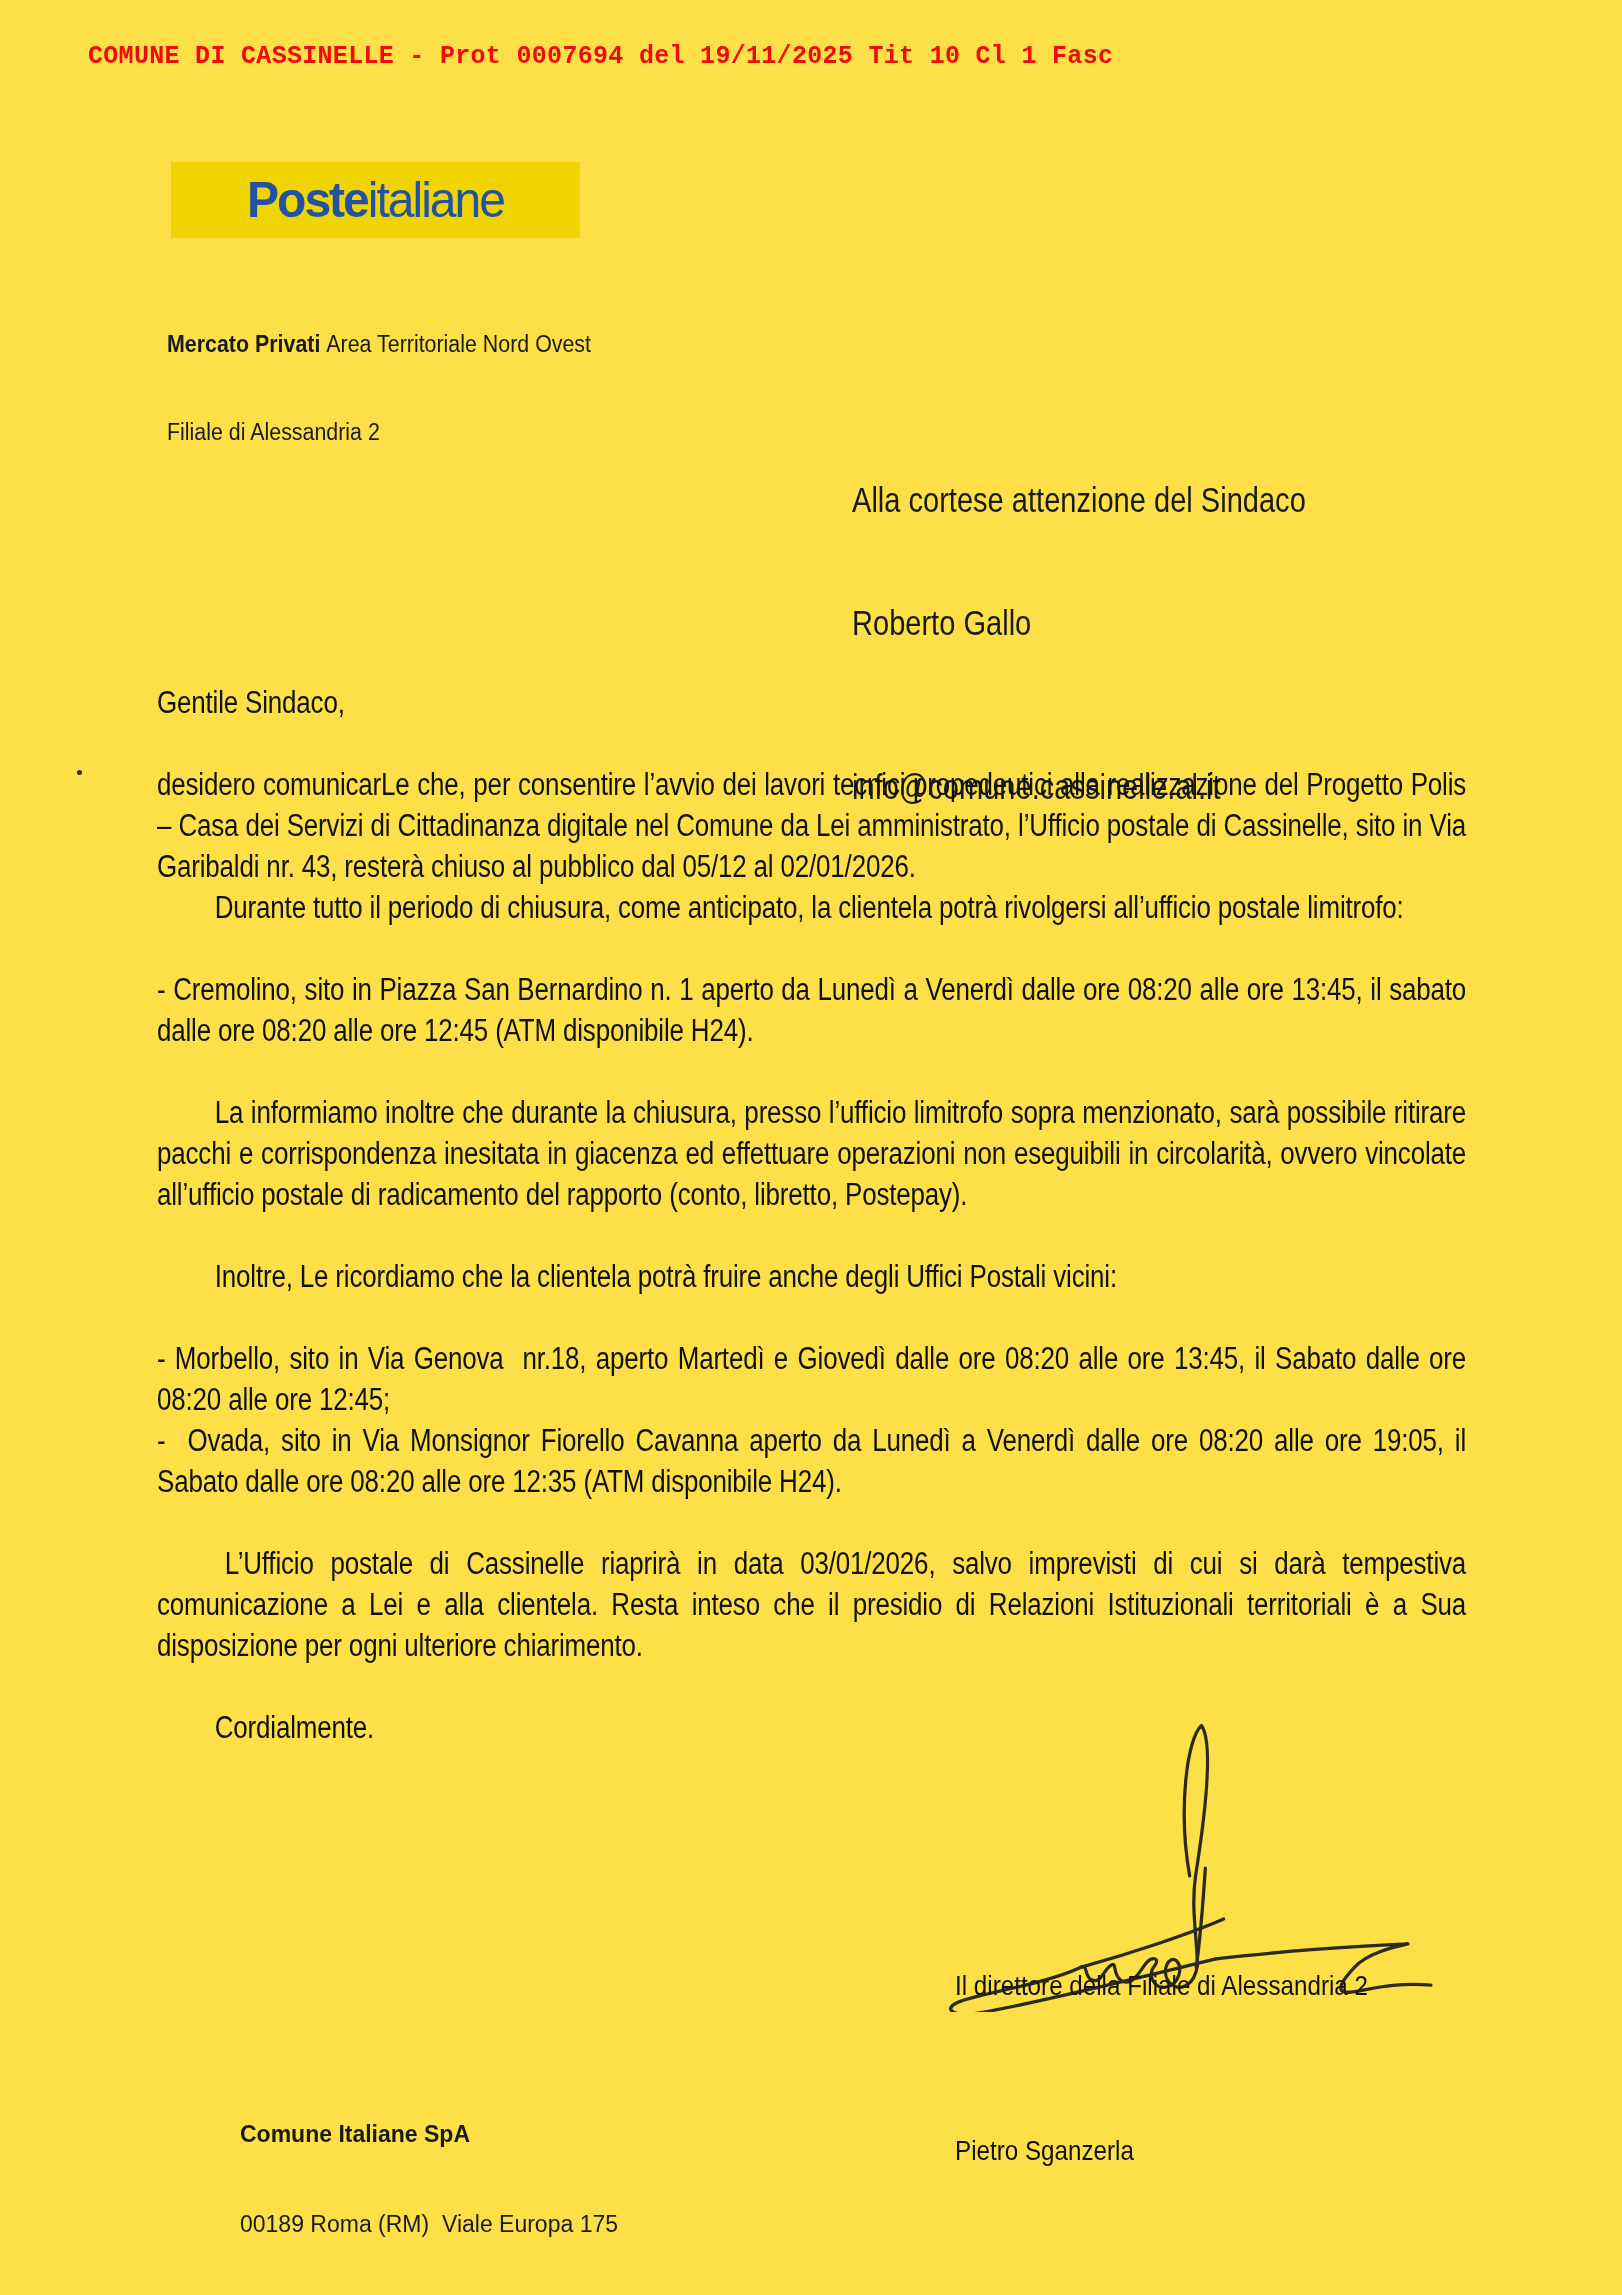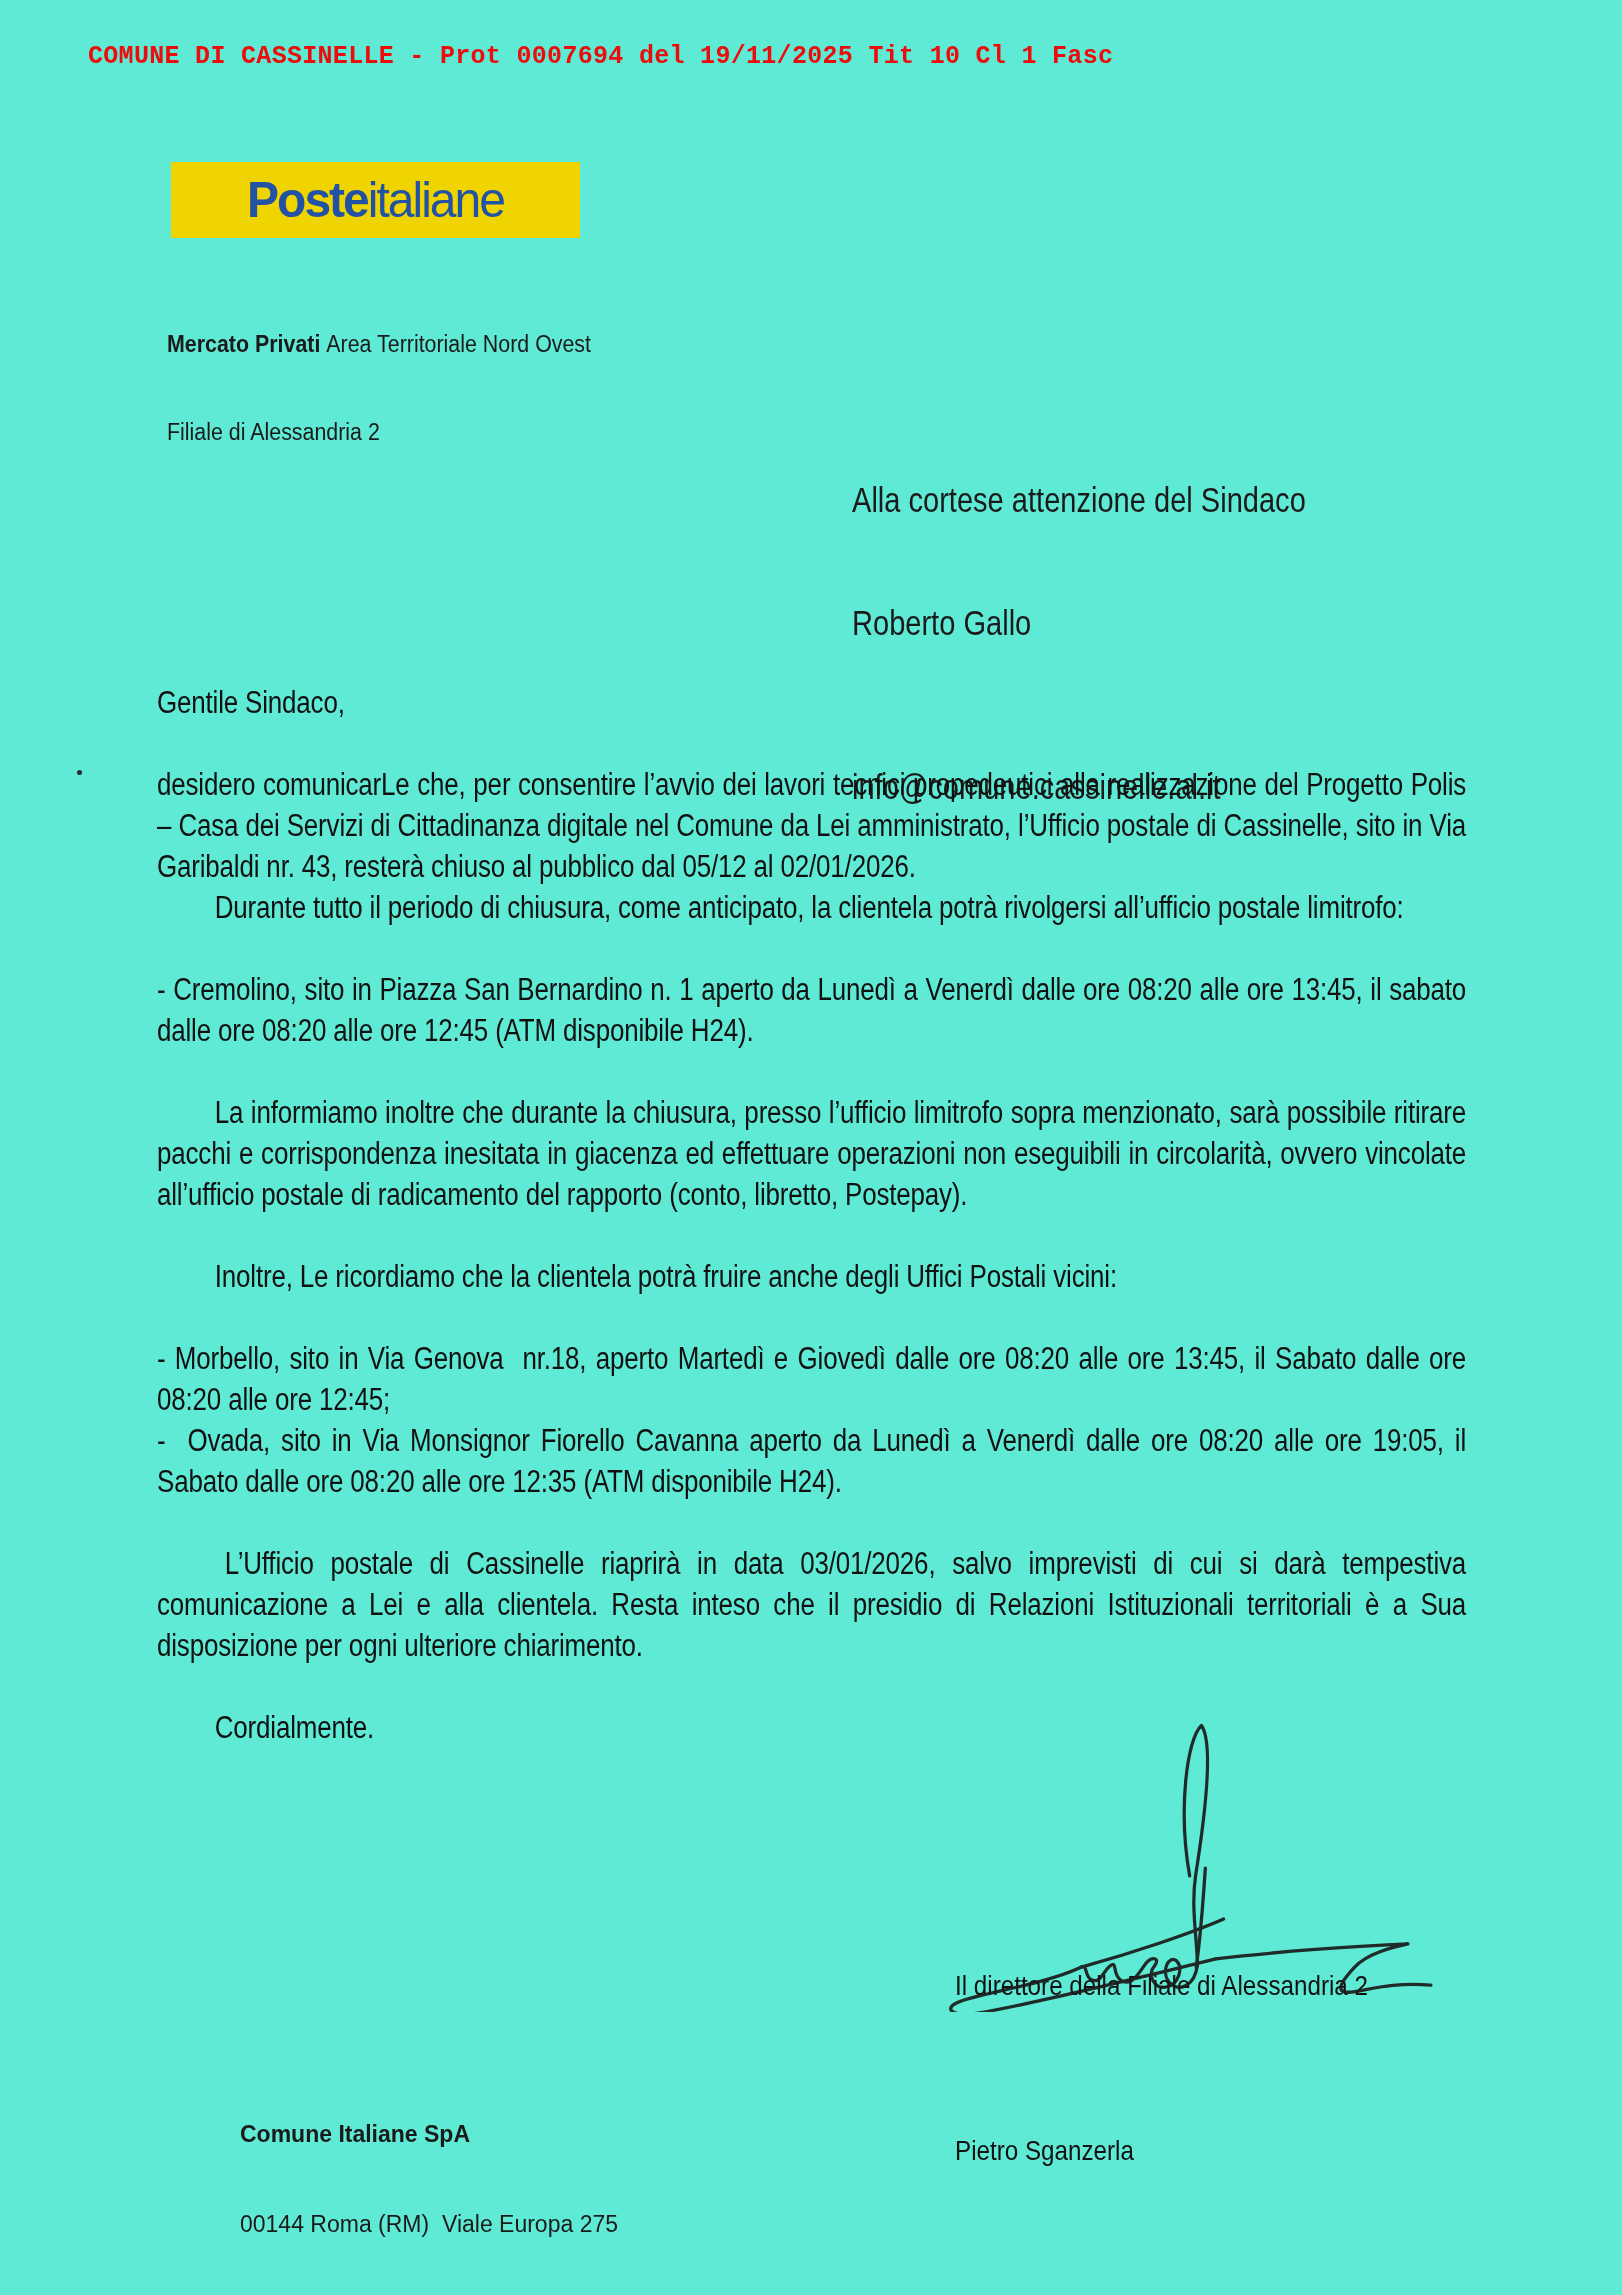--- a/index.html
+++ b/index.html
@@ -1,20 +1,20 @@
 <!DOCTYPE html>
 <html style="font-size:10.5px"><head>
 <meta charset="utf-8">
 <style>
   html,body{margin:0;padding:0;}
   body{
     width:1623px;height:2295px;position:relative;background:#ffffff;
     font-family:"Liberation Sans",sans-serif;color:#141414;overflow:hidden;
   }
-  .page{position:absolute;inset:0;background:#5eead4;}
+  .page{position:absolute;inset:0;background:#fde047;}
 
   
   .prot{
     position:absolute;left:88px;top:42px;
     font-family:"Liberation Mono","DejaVu Sans Mono",monospace;
     font-weight:700;font-size:25px;letter-spacing:0.3px;
     color:#ee0b0b;white-space:pre;
   }
 
   
@@ -124,19 +124,19 @@
       <path d="M388,252 C370,150 384,42 406,22 C426,50 410,170 397,252 C390,300 399,345 400,388"></path>
       <path d="M412,240 C408,300 404,350 398,392"></path>
       <path d="M400,388 C396,420 372,432 356,414 C344,398 356,372 368,382 C378,392 372,418 352,422 C333,426 323,402 334,390 C344,378 330,372 318,390 C306,408 296,421 282,411 C269,401 278,380 266,390 C254,400 252,417 238,411 C226,405 233,386 221,392 C160,420 62,432 32,446 C12,455 24,468 64,462 C124,452 262,420 428,379"></path>
       <path d="M221,392 C300,370 390,340 440,318"></path>
       <path d="M428,379 C520,368 644,359 722,356 C700,361 660,370 640,392 C614,420 610,434 641,429 C670,424 702,415 757,419"></path>
     </g>
   </svg>
 
   <div class="footer">
     <div class="b">Comune Italiane SpA</div>
-    <div>00144 Roma (RM)  Viale Europa 275</div>
+    <div>00189 Roma (RM)  Viale Europa 175</div>
     
     
   </div>
 
 </div>
 
 
 </body></html>

